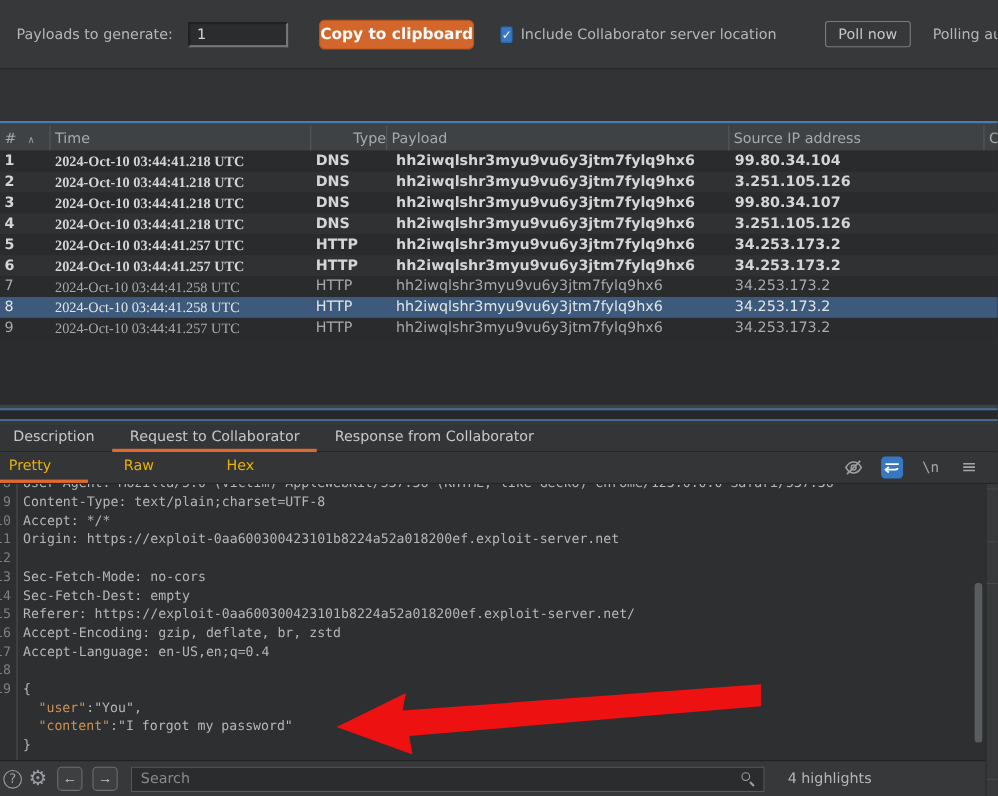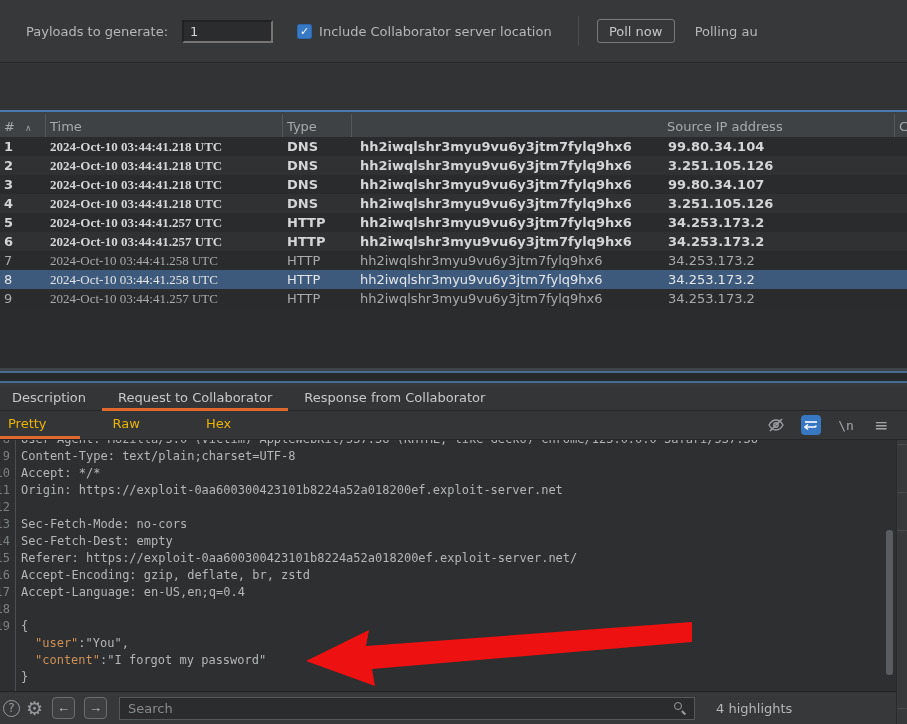--- a/index.html
+++ b/index.html
@@ -5,21 +5,21 @@
   * { box-sizing: border-box; margin: 0; padding: 0; }
   html,body { width:907px; height:724px; overflow:hidden; }
   body {
     position:relative; background:#333537; color:#b8babc;
     font-family:"DejaVu Sans","Liberation Sans",sans-serif; font-size:13px;
   }
   
   .toolbar { position:absolute; top:0; left:0; width:907px; height:63px;
     background:#36383a; border-bottom:1px solid #232527;
     display:flex; align-items:center; white-space:nowrap; overflow:hidden; }
-  .tb-label { margin-left:26px; color:#b5b7b9; }
+  .tb-label { margin-left:15px; color:#b5b7b9; }
   .tb-input { margin-left:14px; width:91px; height:23px; background:#2a2c2d;
     border:1px solid #63666
 8; color:#d3d5d6; padding:0 6px; font-size:13px;
     font-family:inherit; }
   .btn-orange { margin-left:28px; width:161px; height:27px; background:#d2662b;
     border:1px solid #b4551f; border-radius:5px; color:#fff; font-weight:bold;
     font-size:14px; font-family:inherit; }
   .cb { margin-left:24px; width:15px; height:15px; background:#3779c4;
     border:1px solid #2d66aa; border-radius:2px; color:#fff; font-size:11px;
     line-height:13px; text-align:center; }
@@ -115,35 +115,37 @@
   .mag .handle { position:absolute; left:8px; top:8px; width:5px; height:1.5px;
     background:#9a9da0; transform:rotate(45deg); transform-origin:left center; }
   .highlights { margin-left:21px; color:#b4b6b8; }
 </style>
 </head>
 <body>
 
 <div class="toolbar">
   <span class="tb-label">Payloads to generate:</span>
   <input class="tb-input" type="text" value="1" style="">
+  <button class="btn-orange">Copy to clipboard</button>
   <span class="cb">✓</span>
   <span class="cb-label">Include Collaborator server location</span>
   <span class="tb-divider"></span>
   <button class="btn-plain">Poll now</button>
   <span class="tb-polling">Polling au</span>
 </div>
 
 <div class="tbl-gap"></div>
 
 <div class="thead">
   <div class="th" style="left:0;width:46px;">
     <span>#</span><span class="sort-caret">∧</span>
   </div>
   <div class="th" style="left:46px;width:237px;"><span>Time</span></div>
-  <div class="th" style="left:283px;width:69px;"><span>Type</span></div>
+  <div class="th" style="left:283px;width:69px;text-align:right;"><span>Type</span></div>
+  <div class="th" style="left:352px;width:311px;"><span>Payload</span></div>
   <div class="th" style="left:663px;width:232px;"><span>Source IP address</span></div>
   <div class="th last" style="left:895px;width:12px;"><span>C</span></div>
 </div>
 
 <div class="tbody">
   <div class="trow unread">
     <span class="td c-n">1</span>
       <span class="td c-time">2024-Oct-10 03:44:41.218 UTC</span>
       <span class="td c-type">DNS</span>
       <span class="td c-payload">hh2iwqlshr3myu9vu6y3jtm7fylq9hx6</span>

